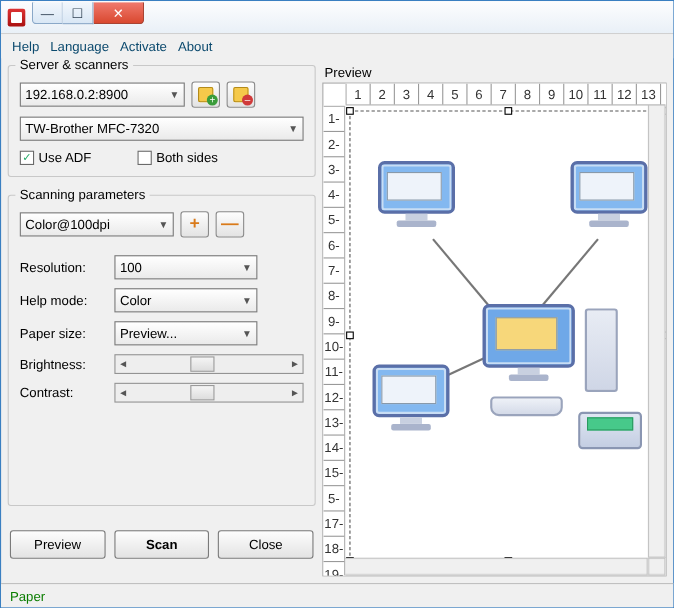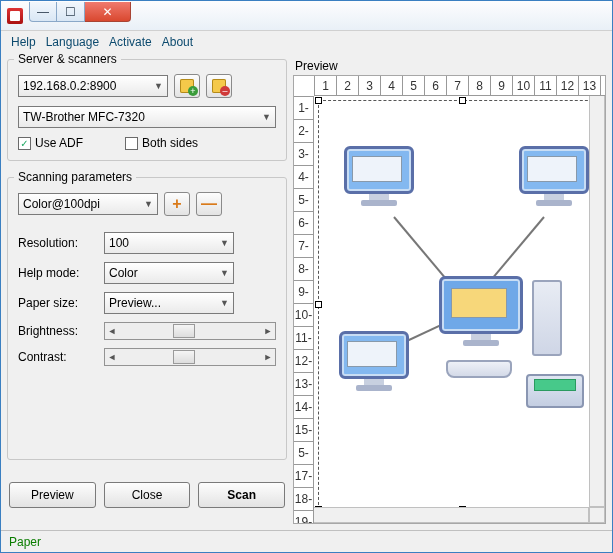--- a/index.html
+++ b/index.html
@@ -186,22 +186,22 @@
             <div class="track">
                 <div class="thumb"></div>
               </div>
             <div class="arrow">►</div>
           </div>
         </div>
       </div>
 
       <div class="btnrow">
         <div class="btn">Preview</div>
+        <div class="btn scan">Scan</div>
         <div class="btn">Close</div>
-        <div class="btn scan">Scan</div>
       </div>
       <div style="height:6px;"></div>
     </div>
 
     <div class="right">
       <div class="prevlabel">Preview</div>
       <div class="prevwrap">
         <div class="ruler-h" id="ruler-h">
             <div class="tick">1</div>
             <div class="tick">2</div>

